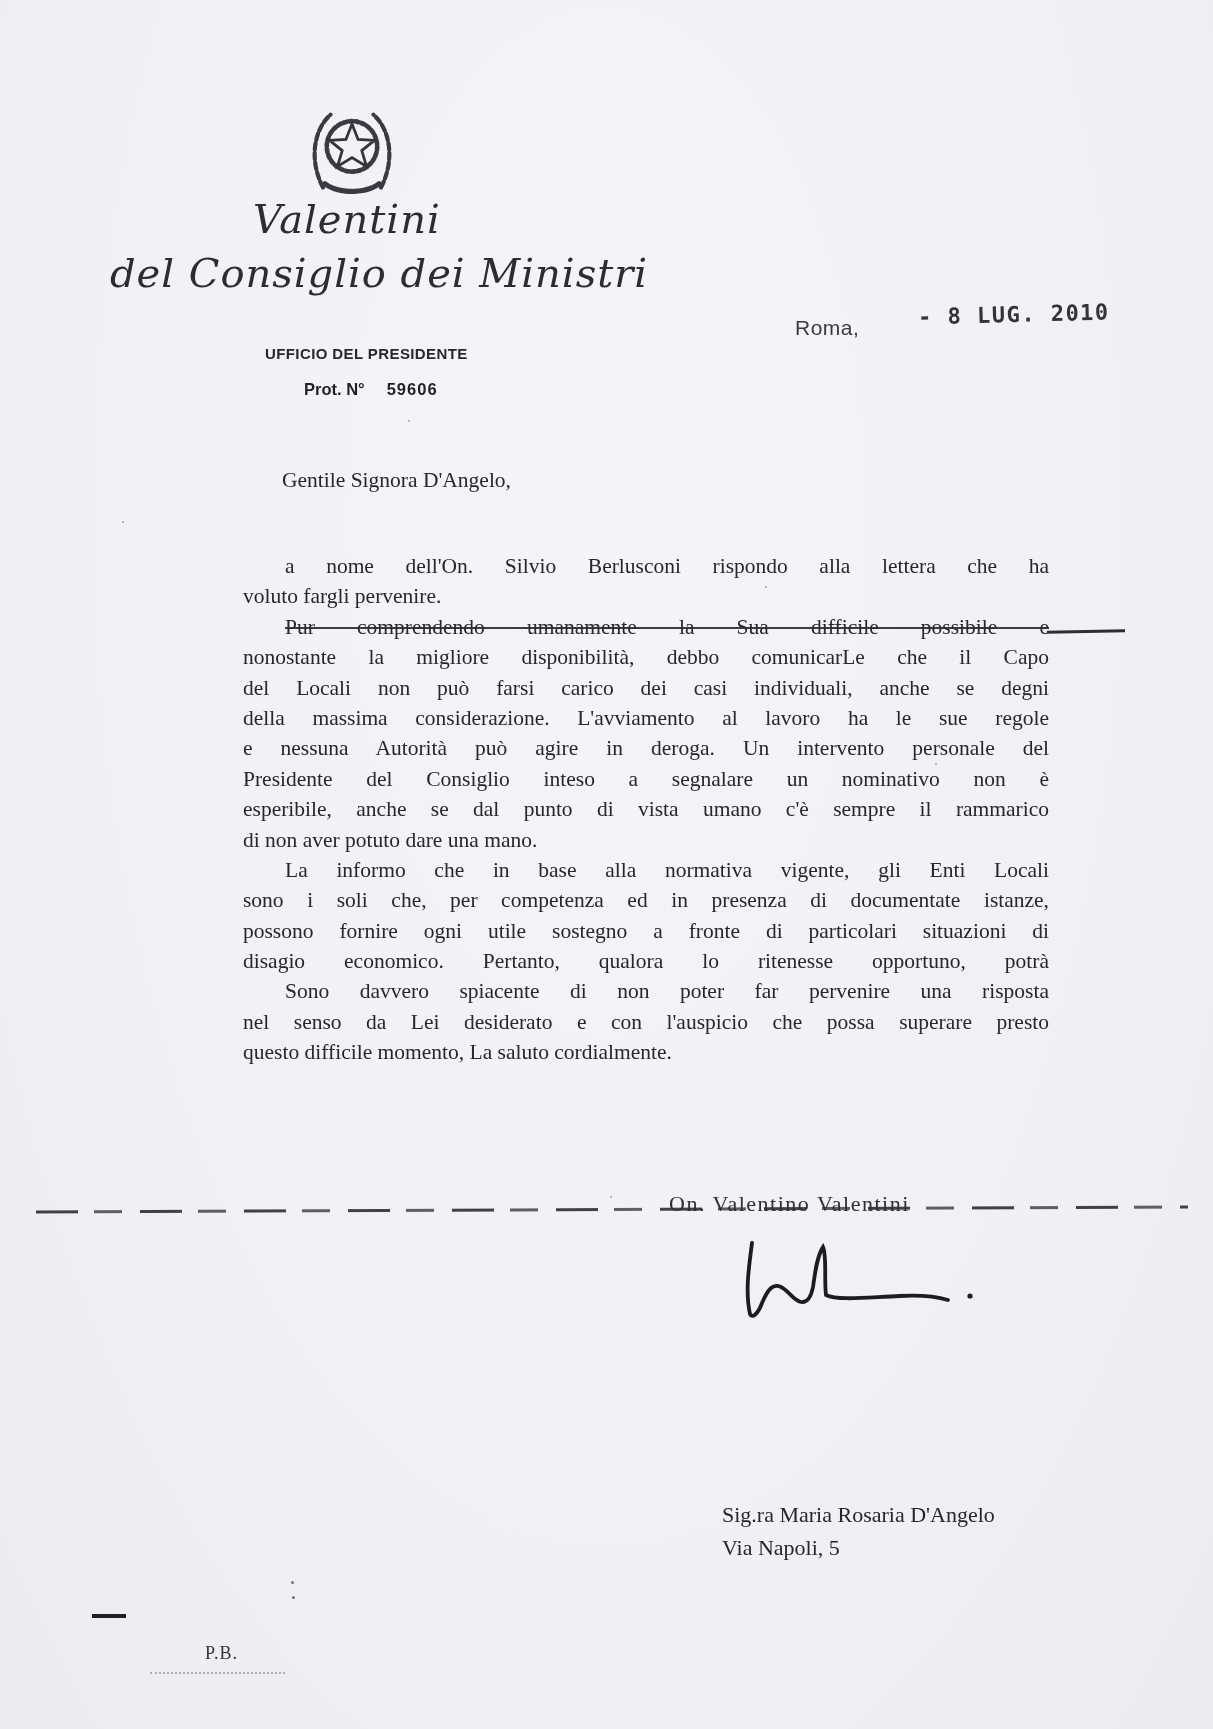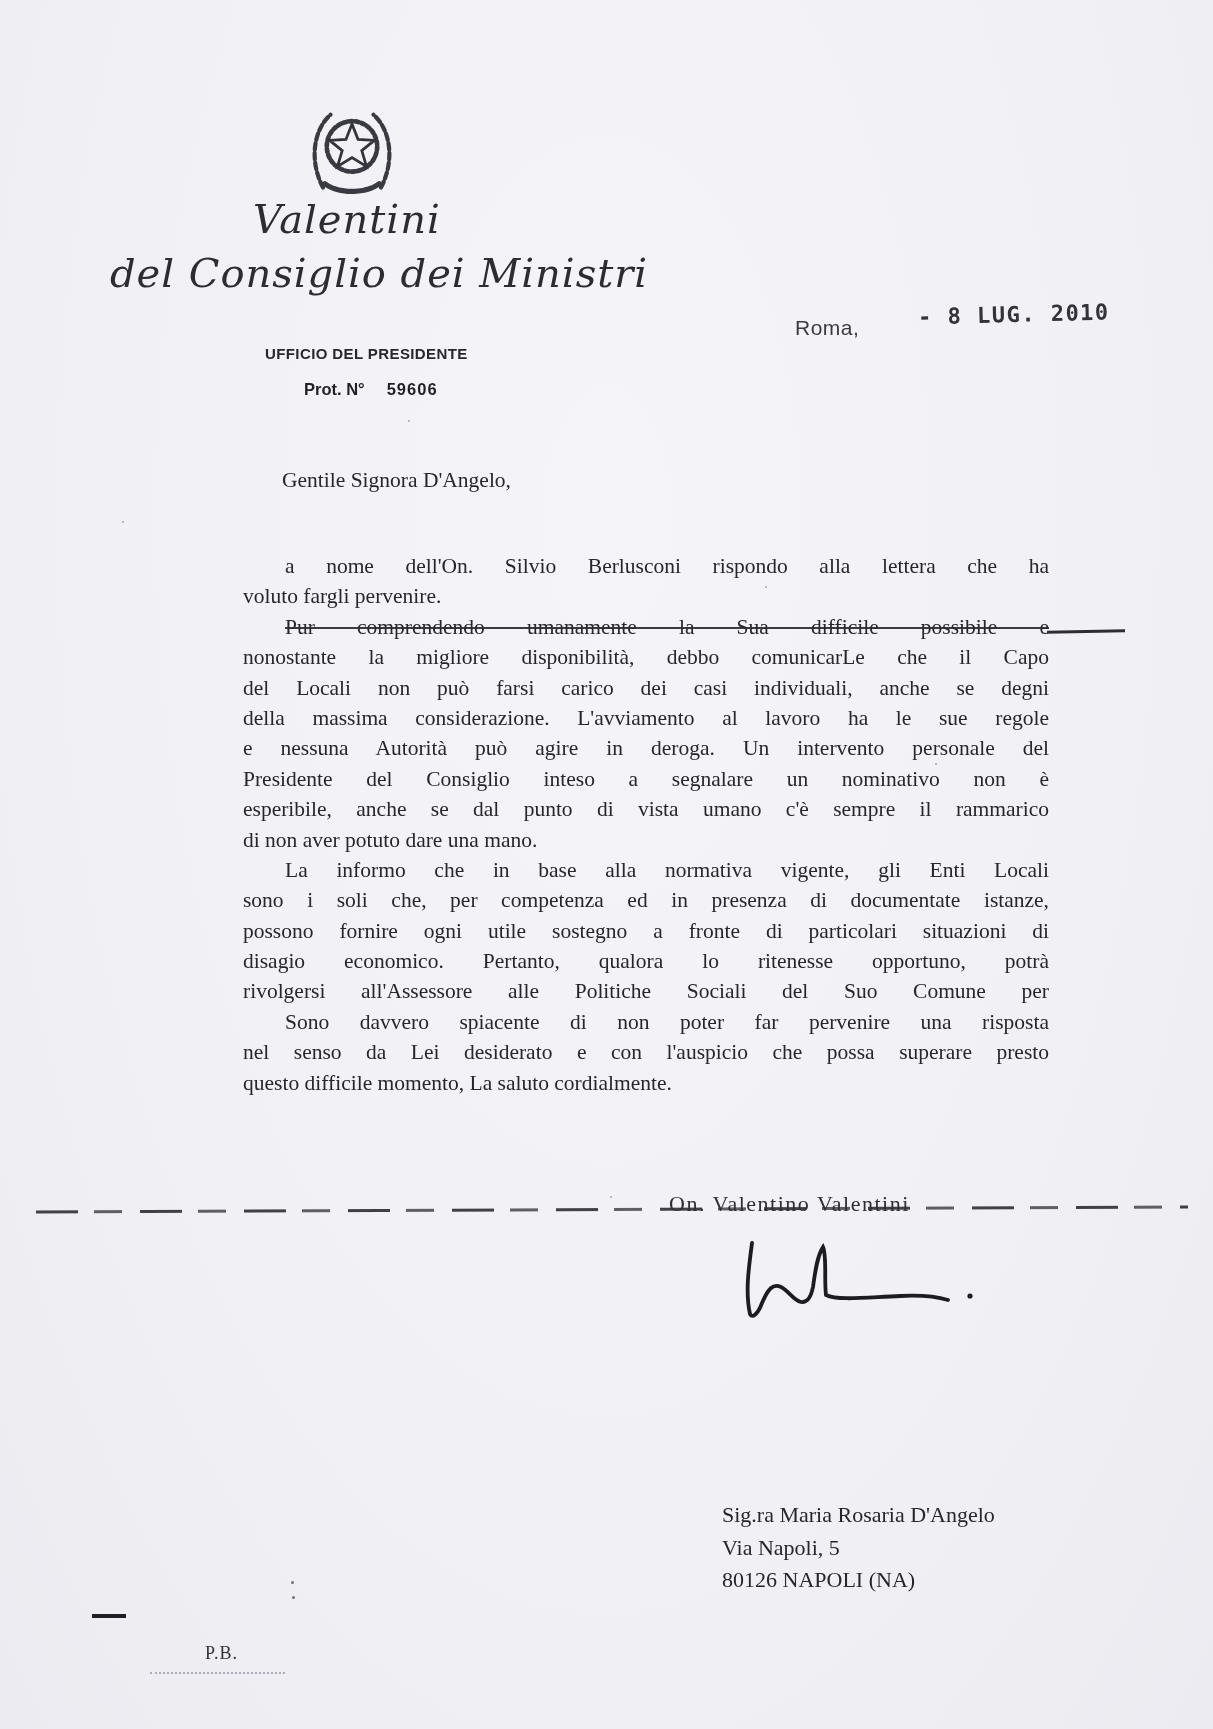--- a/index.html
+++ b/index.html
@@ -129,39 +129,37 @@
       <div class="line mid">del Locali non può farsi carico dei casi individuali, anche se degni</div>
       <div class="line mid">della massima considerazione. L'avviamento al lavoro ha le sue regole</div>
       <div class="line mid">e nessuna Autorità può agire in deroga. Un intervento personale del</div>
       <div class="line mid">Presidente del Consiglio inteso a segnalare un nominativo non è</div>
       <div class="line mid">esperibile, anche se dal punto di vista umano c'è sempre il rammarico</div>
       <div class="line end">di non aver potuto dare una mano.</div>
       <div class="line first">La informo che in base alla normativa vigente, gli Enti Locali</div>
       <div class="line mid">sono i soli che, per competenza ed in presenza di documentate istanze,</div>
       <div class="line mid">possono fornire ogni utile sostegno a fronte di particolari situazioni di</div>
       <div class="line mid">disagio economico. Pertanto, qualora lo ritenesse opportuno, potrà</div>
-      <div class="line mid">rivolgersi all'Assessore alle Politiche Sociali del Suo Comune per</div>
       <div class="line first">Sono davvero spiacente di non poter far pervenire una risposta</div>
       <div class="line mid">nel senso da Lei desiderato e con l'auspicio che possa superare presto</div>
       <div class="line end">questo difficile momento, La saluto cordialmente.</div>
     </div>
   <div class="strike-tail"></div>
 
   <div class="signoff-name">On. Valentino Valentini</div>
   <div class="rule-line"></div>
 
   <svg class="signature" viewBox="0 0 240 82">
     <path d="M10,3 C7,26 3,52 8,74 C10,79 16,74 20,63 C26,49 31,43 39,47 C47,51 51,60 59,62 C65,63 69,57 71,47 C73,33 75,16 81,7 C85,16 82,40 84,55 C96,61 128,57 158,56 C178,55 196,57 206,60" fill="none" stroke="#1c1c22" stroke-width="3.8" stroke-linecap="round"></path>
     <circle cx="228" cy="56" r="2.6" fill="#1c1c22"></circle>
   </svg>
 
   <div class="recipient">
     <div>Sig.ra Maria Rosaria D'Angelo</div>
     <div>Via Napoli, 5</div>
-    <div>80126 NAPOLI (NA)</div>
   </div>
 
   <div class="initials">P.B.</div>
   <div class="initials-underline"></div>
   <div class="corner-dash"></div>
   <div class="dot-mark" style="left:291px;top:1581px;"></div>
   <div class="dot-mark" style="left:292px;top:1596px;"></div>
 
   <div class="speck" style="left:408px;top:420px;"></div>
   <div class="speck" style="left:122px;top:521px;"></div>

